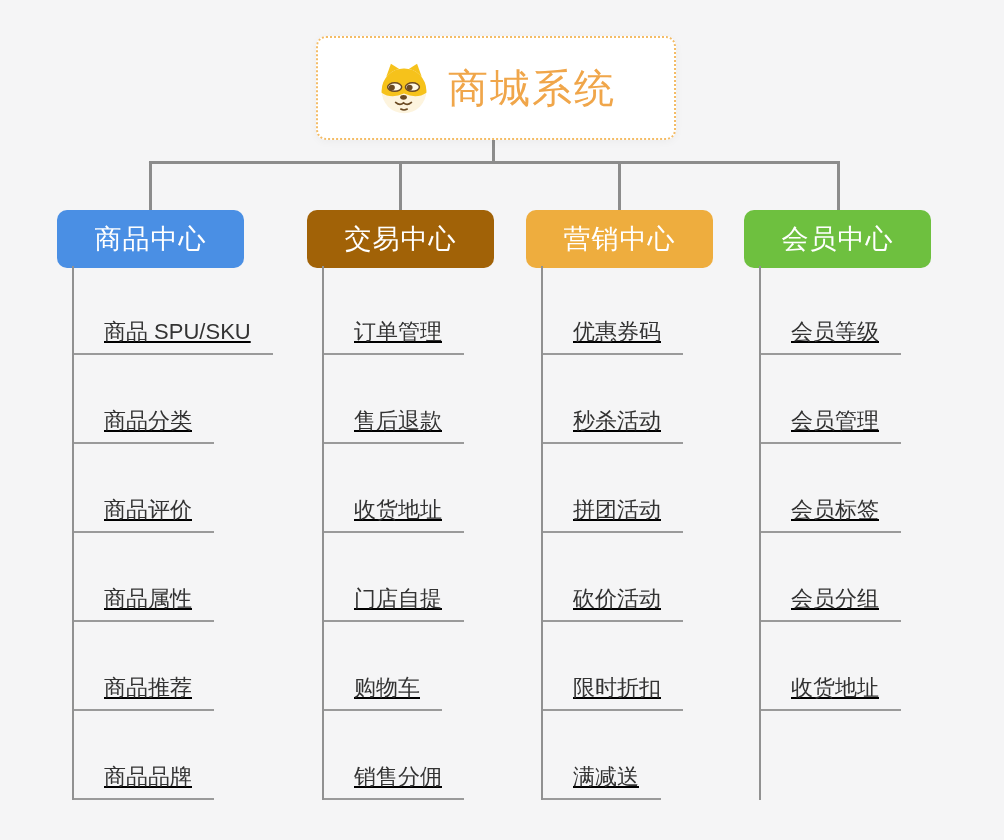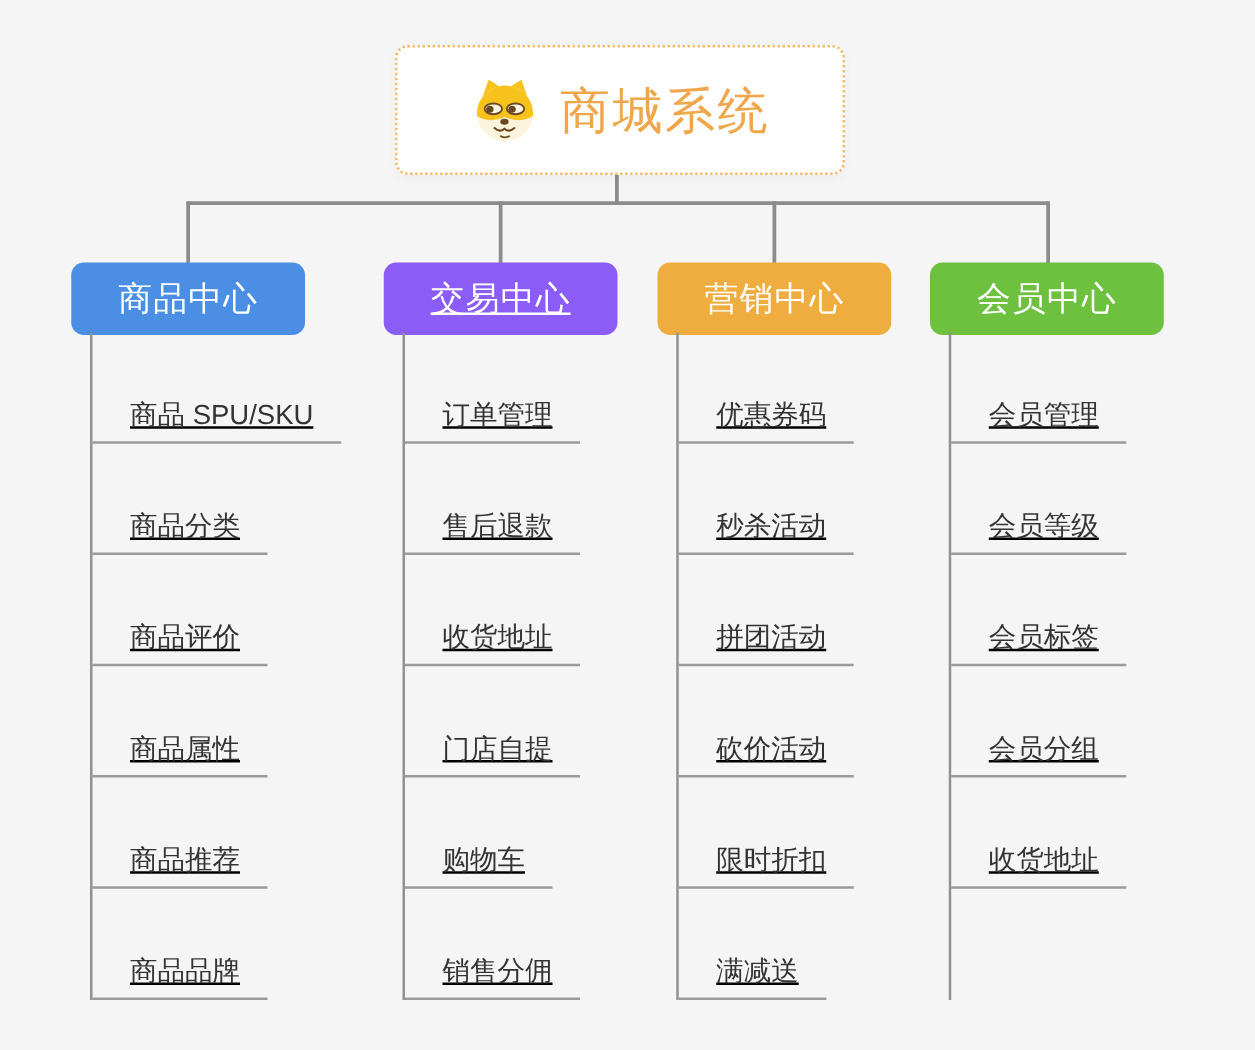--- a/index.html
+++ b/index.html
@@ -103,21 +103,21 @@
 
       <ellipse cx="29.5" cy="38" rx="3.6" ry="2.6" fill="#6b4a23"></ellipse>
 
       <path d="M21,43.5 Q25.5,47.5 29.5,44 Q33.5,47.5 38,43.5" fill="none" stroke="#6b4a23" stroke-width="1.8" stroke-linecap="round"></path>
       <path d="M26.5,50.5 Q30,52.5 33.5,50.5" fill="none" stroke="#6b4a23" stroke-width="1.6" stroke-linecap="round"></path>
     </svg>
     <span class="root-title">商城系统</span>
   </div>
 
   <div class="branch-box bb-0" style="background: rgb(74, 143, 228);">商品中心</div>
-  <div class="branch-box bb-1" style="background: #8b5cf6; text-decoration: underline;">交易中心</div>
+  <div class="branch-box bb-1" style="background: #a16207;">交易中心</div>
   <div class="branch-box bb-2" style="background: rgb(238, 173, 62);">营销中心</div>
   <div class="branch-box bb-3" style="background: rgb(110, 192, 63);">会员中心</div>
 
   <div class="item-col col-0">
     <div class="item">
         <span class="item-label">商品 SPU/SKU</span>
       </div>
     <div class="item">
         <span class="item-label">商品分类</span>
       </div>
@@ -172,26 +172,26 @@
     <div class="item">
         <span class="item-label">限时折扣</span>
       </div>
     <div class="item">
         <span class="item-label">满减送</span>
       </div>
   </div>
 
   <div class="item-col col-3">
     <div class="item">
+        <span class="item-label">会员等级</span>
+      </div>
+    <div class="item">
         <span class="item-label">会员管理</span>
       </div>
     <div class="item">
-        <span class="item-label">会员等级</span>
-      </div>
-    <div class="item">
         <span class="item-label">会员标签</span>
       </div>
     <div class="item">
         <span class="item-label">会员分组</span>
       </div>
     <div class="item">
         <span class="item-label">收货地址</span>
       </div>
   </div>
 

